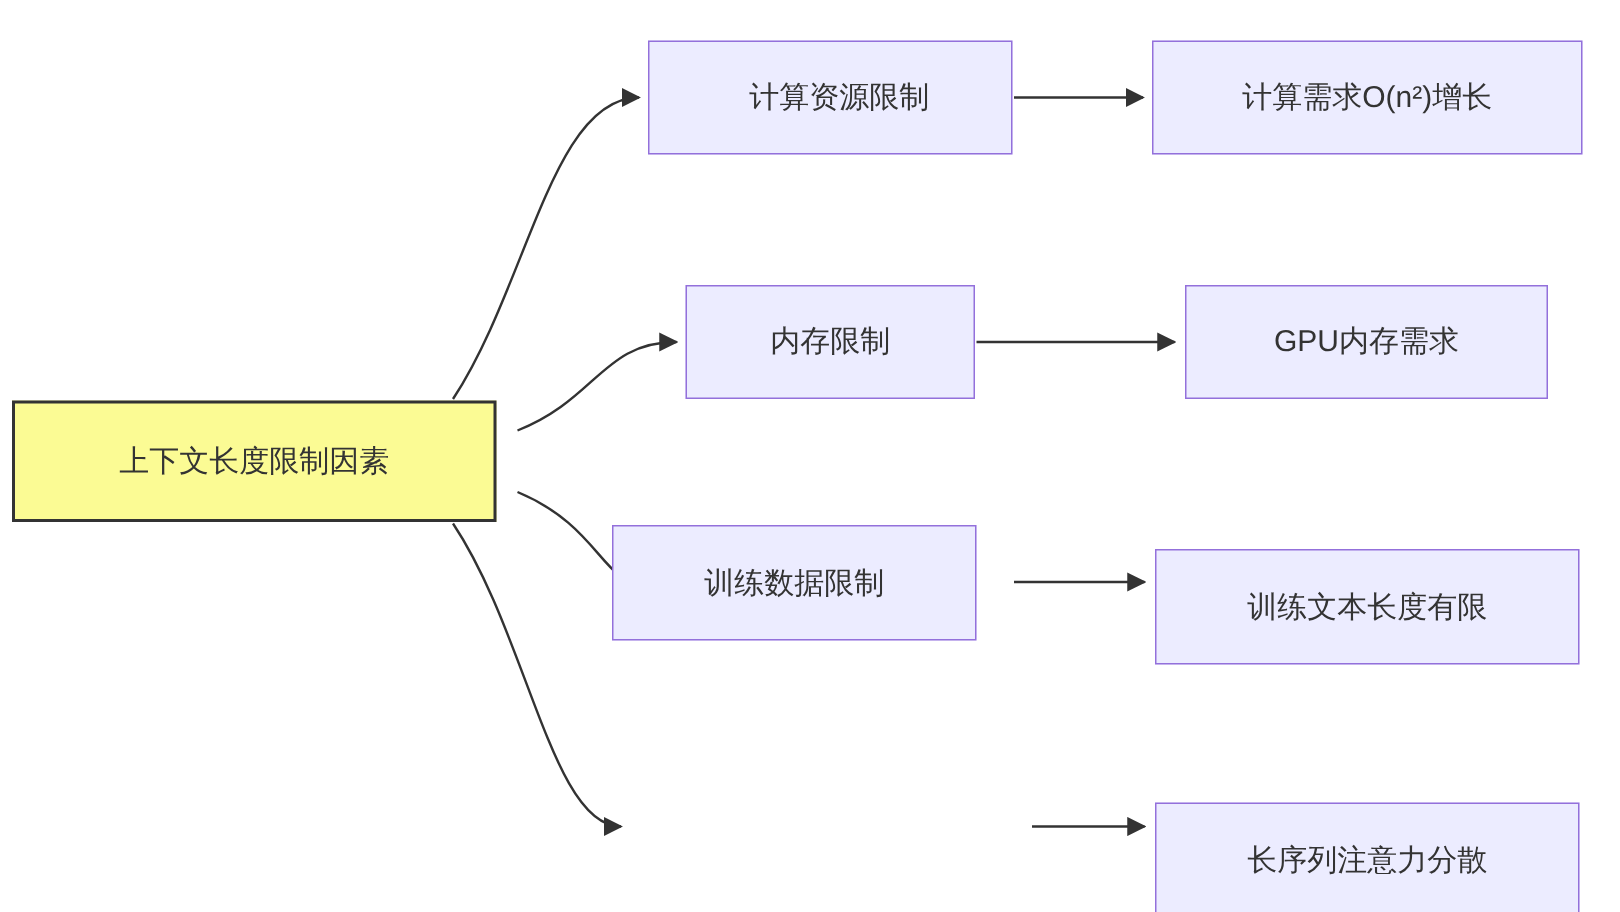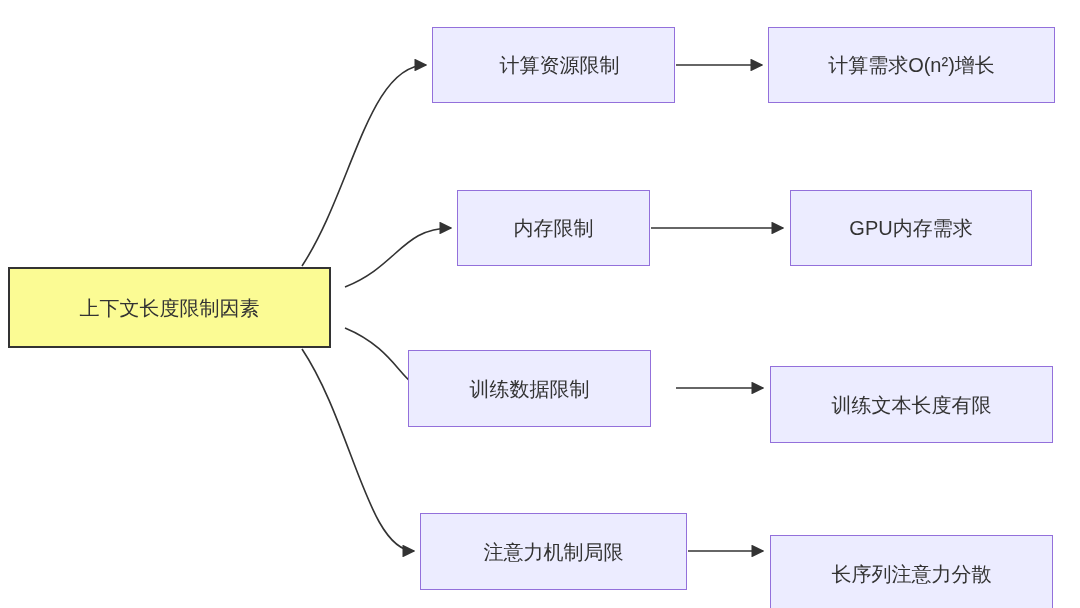--- a/index.html
+++ b/index.html
@@ -88,16 +88,15 @@
 
   <div class="node pos-m1">计算资源限制</div>
   <div class="node pos-m2">内存限制</div>
 
   <div class="node pos-r1">计算需求O(n²)增长</div>
   <div class="node pos-r2">GPU内存需求</div>
 
   <div class="node pos-m3">训练数据限制</div>
   <div class="node pos-r3">训练文本长度有限</div>
 
-  <div class="node pos-m4">注意力机制局限</div>
   <div class="node pos-r4">长序列注意力分散</div>
 
 </div>
 
 </body></html>

